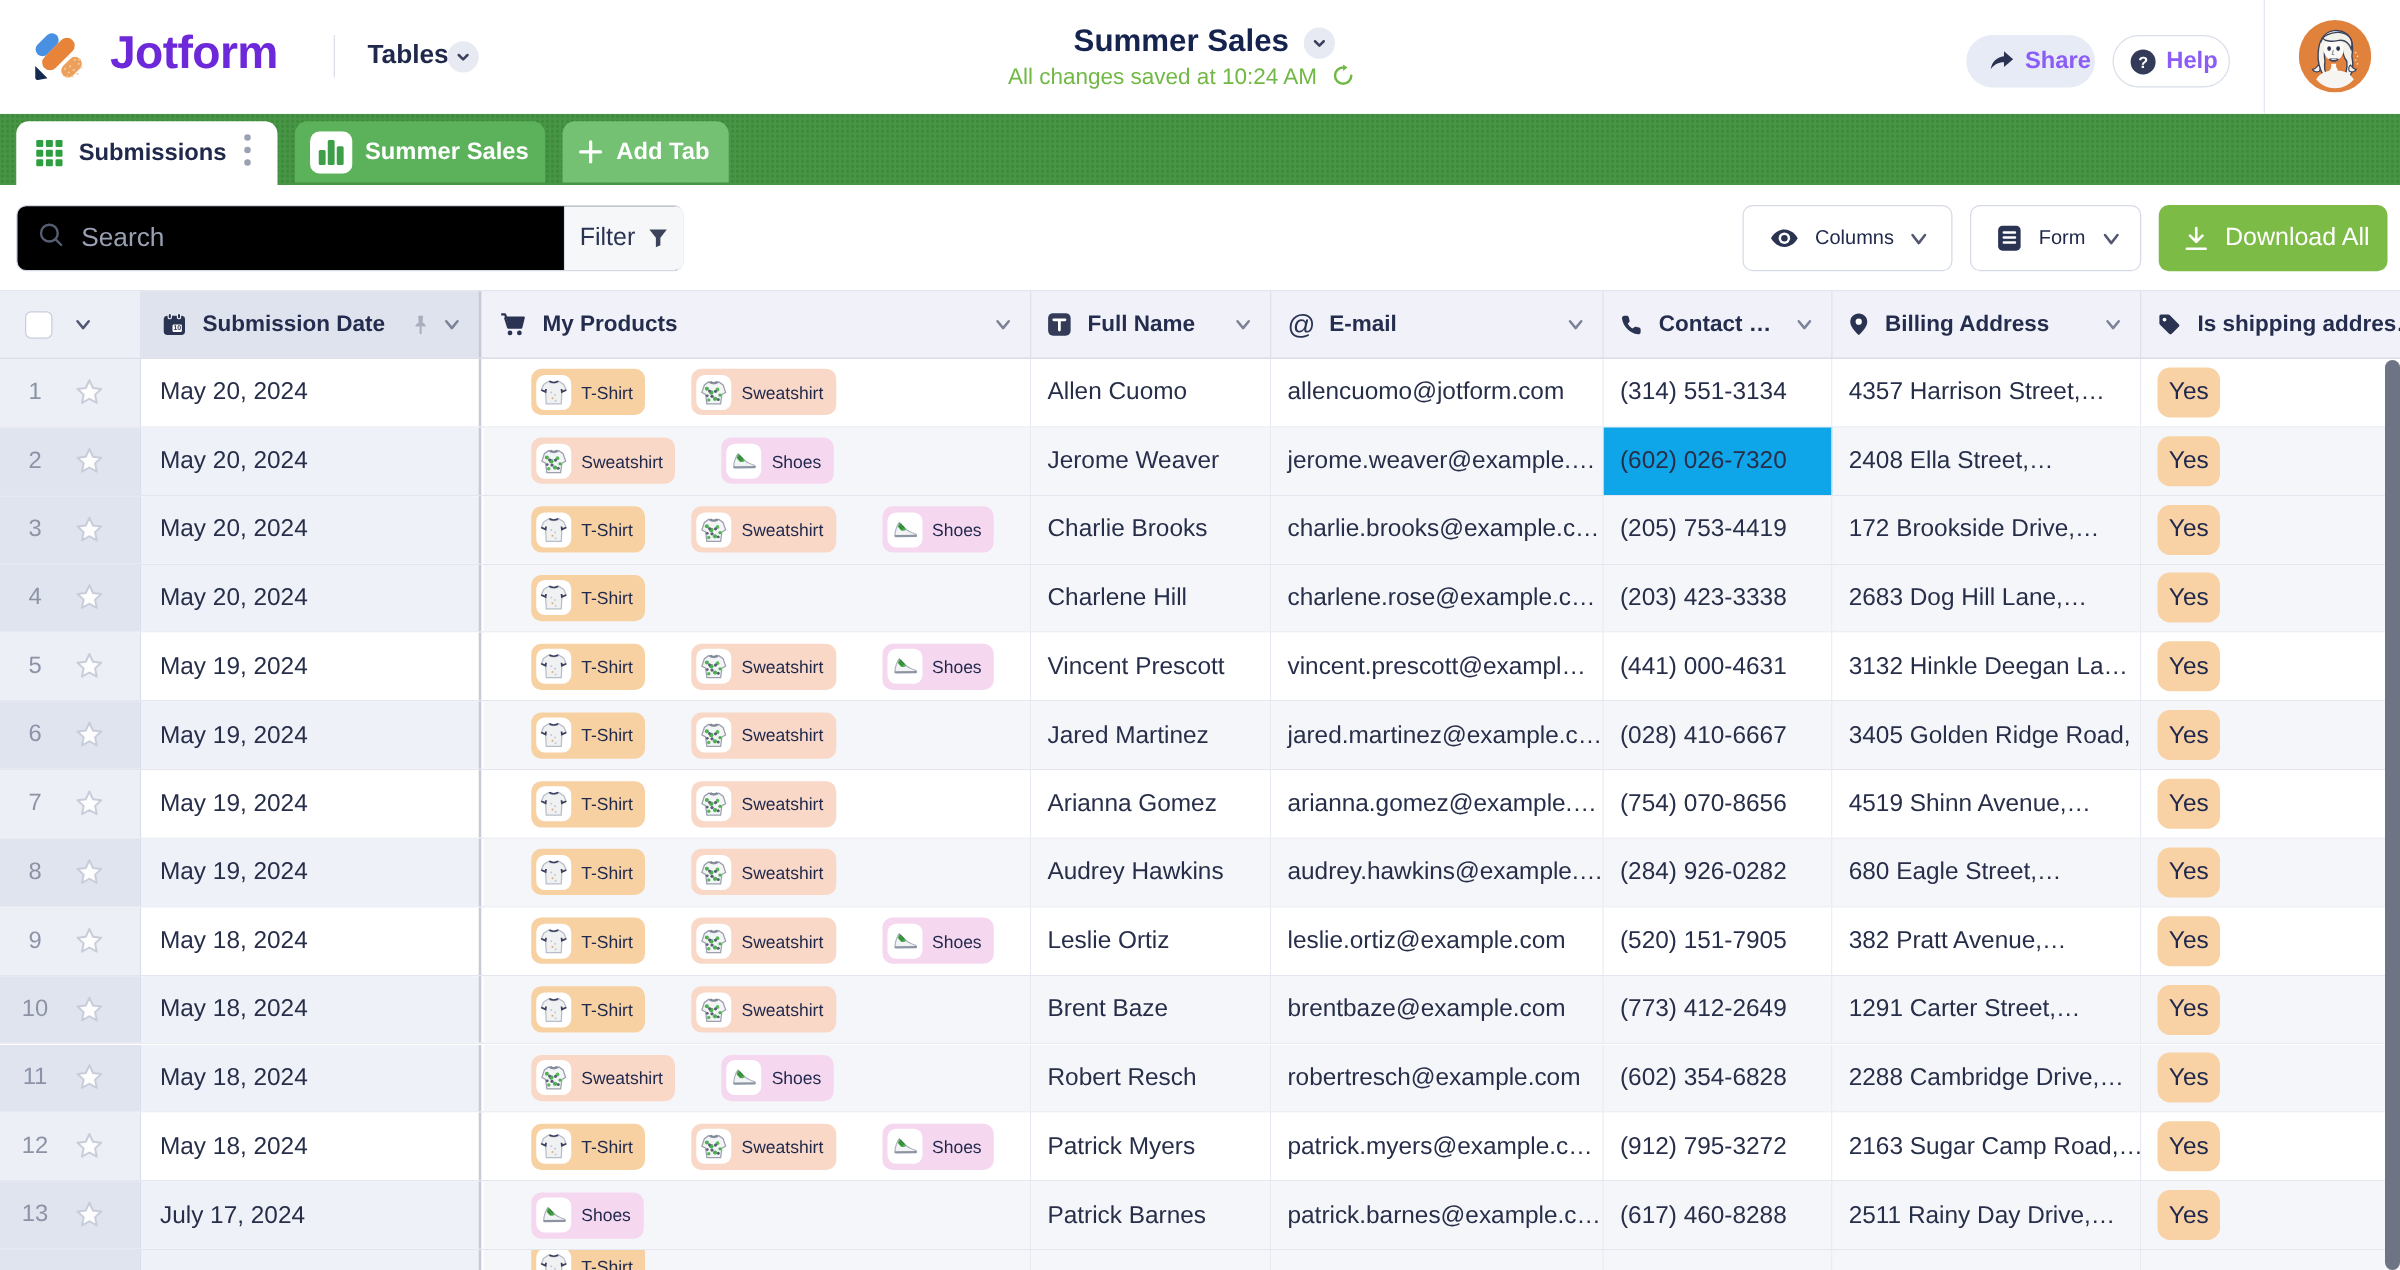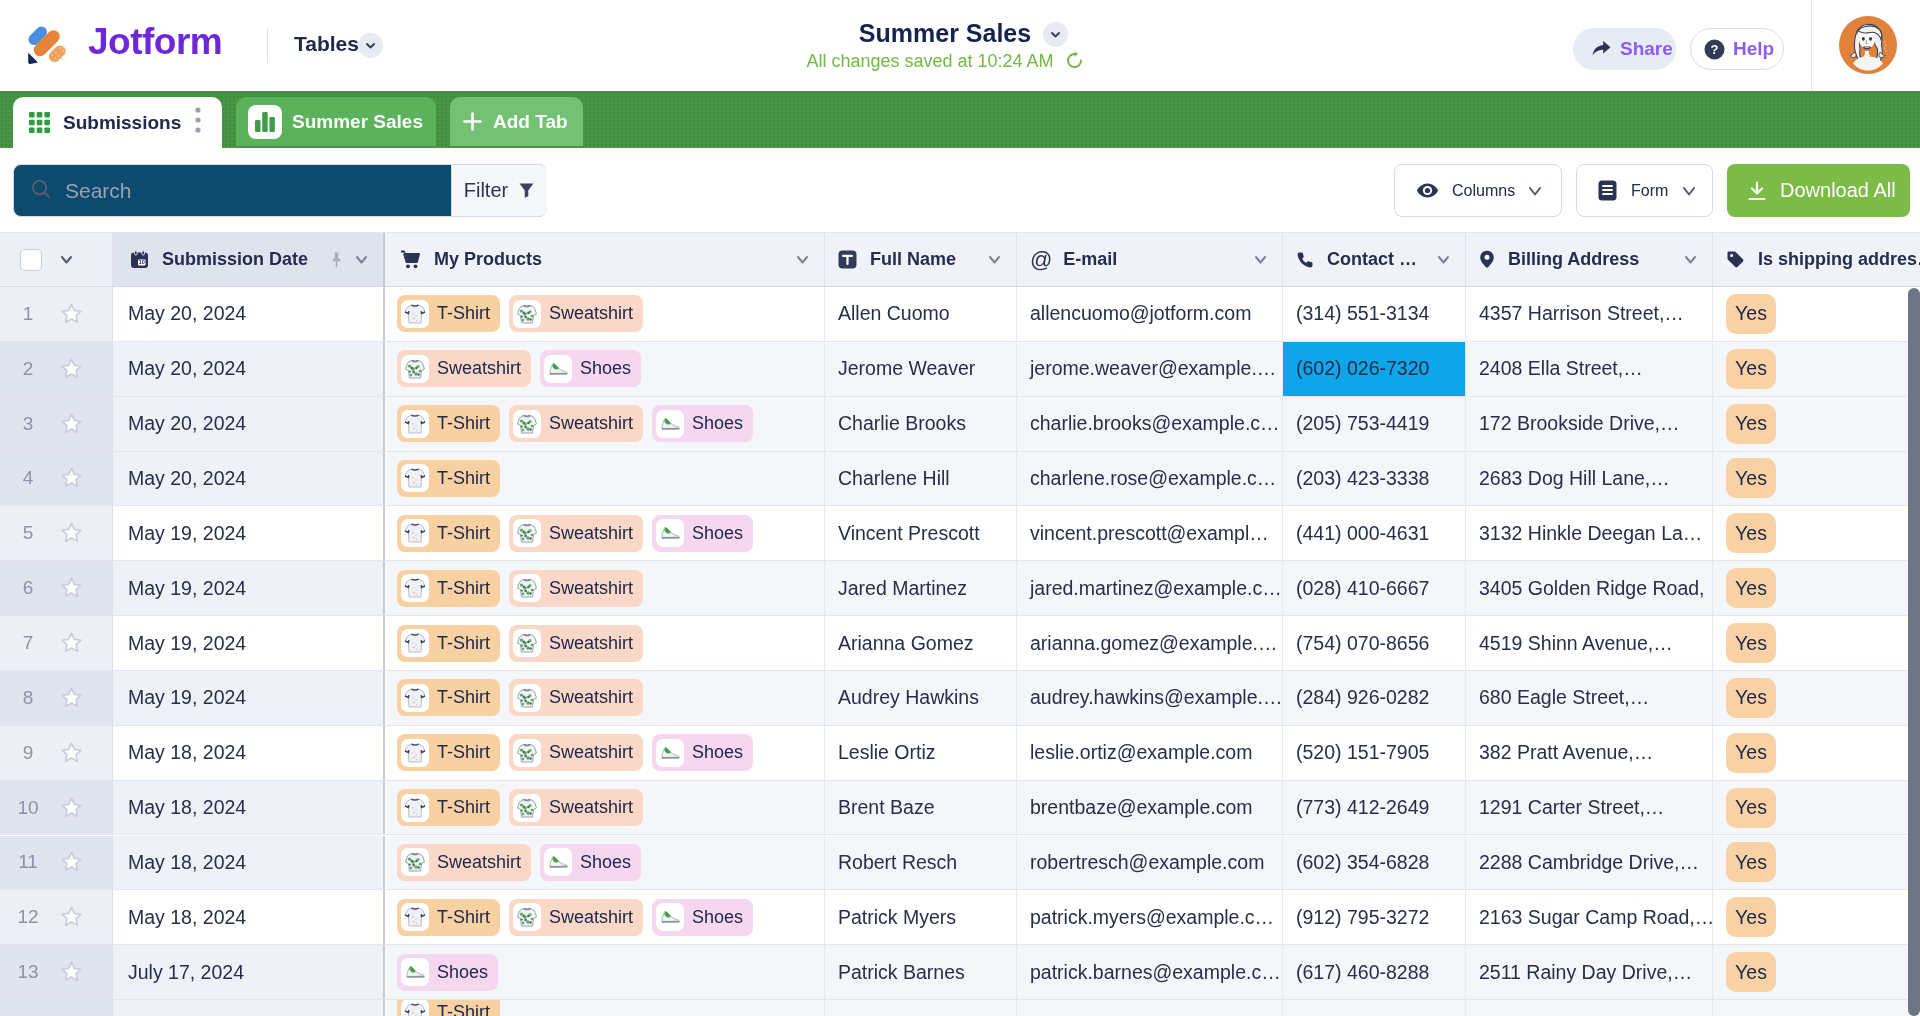--- a/index.html
+++ b/index.html
@@ -28,21 +28,21 @@
 #tab1 { left:13px; width:209px; background:#fff; color:#20294c; padding-left:15px; }
 #tab1 svg { margin-right:12px; }
 #tab1 .dots { margin-left:14px; }
 #tab2 { left:236px; width:200px; background:#5cb25b; color:#fff; padding-left:12px; height:49px; }
 #tab2 svg { margin-right:10px; }
 #tab3 { left:450px; width:133px; background:#74c173; color:#fff; padding-left:13px; height:49px; }
 #tab3 svg { margin-right:11px; }
 
 
 #tbar { position:absolute; left:0; top:148px; width:1920px; height:84px; background:#fff; }
-#searchbox { position:absolute; left:13px; top:16px; width:534px; height:53px; border:1px solid #d5dae6; border-radius:8px; background:#0c4a6e; display:flex; align-items:center; }
+#searchbox { position:absolute; left:13px; top:16px; width:534px; height:53px; border:1px solid #d5dae6; border-radius:8px; background:#000000; display:flex; align-items:center; }
 #searchbox .sic { margin-left:16px; }
 #searchbox .ph { margin-left:13px; font-size:21px; color:#9aa0b4; }
 #filter { position:absolute; left:437px; top:0; width:96px; height:51px; border-left:1px solid #d5dae6; background:#f6f7f9; border-radius:0 7px 7px 0; display:flex; align-items:center; justify-content:center; font-size:20px; color:#2b3352; }
 #filter svg { margin-left:10px; }
 .tbtn { position:absolute; top:16px; height:53px; border:1px solid #d5dae6; border-radius:8px; background:#fff; display:flex; align-items:center; font-size:16px; color:#20294c; }
 #btn-cols { left:1394px; width:168px; padding-left:20px; }
 #btn-cols svg.eye { margin-right:12px; }
 #btn-cols svg.cv { margin-left:12px; }
 #btn-form { left:1576px; width:137px; padding-left:20px; }
 #btn-form svg.fo { margin-right:13px; }
@@ -63,21 +63,21 @@
 .gut { left:0; width:113px; border-right:1px solid #dcdfeb; }
 .rnum { width:56px; text-align:center; font-size:19px; color:#8d93a6; }
 .rstar { margin-left:3px; display:inline-flex; }
 .cdate { left:113px; width:272px; padding-left:15px; border-right:2px solid #c6cad7; }
 .cprod { left:387px; width:438px; padding-left:10px; }
 .cname { left:825px; width:192px; padding-left:13px; }
 .cmail { left:1017px; width:266px; padding-left:13px; }
 .cphone { left:1283px; width:183px; padding-left:13px; }
 .caddr { left:1466px; width:247px; padding-left:13px; }
 .cship { left:1713px; width:207px; padding-left:13px; border-right:none; }
-.chip { display:inline-flex; align-items:center; height:37px; border-radius:8px; padding:0 10px 0 4px; margin-right:9px; font-size:18px; color:#20294c; }
+.chip { display:inline-flex; align-items:center; height:37px; border-radius:8px; padding:0 10px 0 4px; margin-right:9px; font-size:14px; color:#20294c;margin-left:28px; }
 .cico { width:28px; height:28px; background:#fff; border-radius:7px; display:inline-flex; align-items:center; justify-content:center; margin-right:8px; }
 .yes { display:inline-flex; align-items:center; justify-content:center; width:50px; height:40px; border-radius:10px; background:#f8d2a4; font-size:19.5px; color:#20294c; }
 .cbx { width:22px; height:22px; border:1.5px solid #c9cede; border-radius:5px; background:#fff; }
 
 #scrollbar { position:absolute; left:1908px; top:288px; width:12px; height:728px; background:#6e7484; border-radius:6px; }
 </style></head>
 <body>
 
 <div id="tbody">
 <div class="row" style="top:287.00px">

